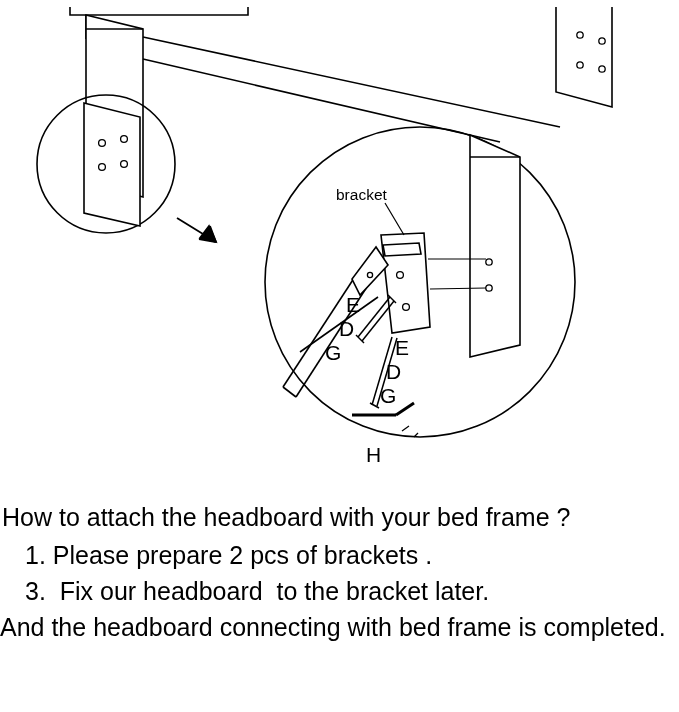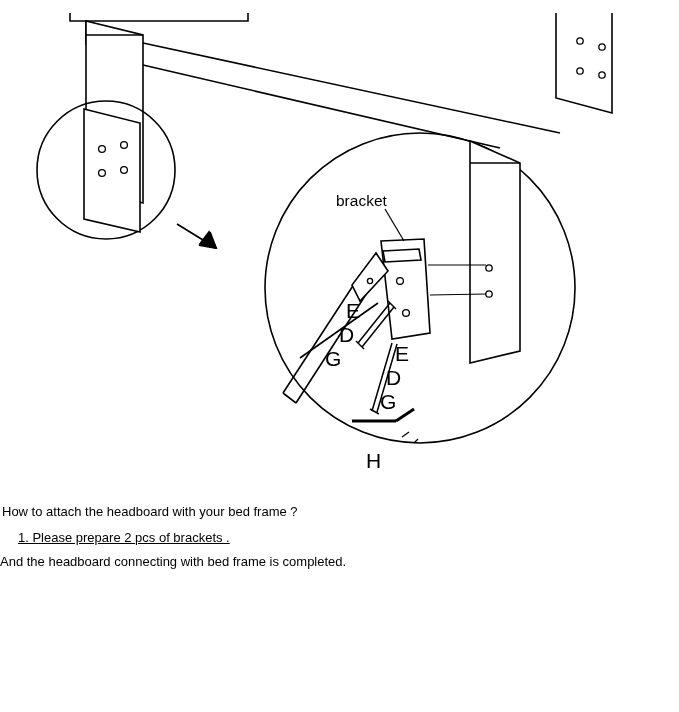--- a/index.html
+++ b/index.html
@@ -11,49 +11,48 @@
     width: 679px;
     height: 712px;
     position: relative;
     font-family: "Liberation Sans", sans-serif;
     color: #000000;
     overflow: hidden;
   }
   #diagram-area {
     position: absolute;
     left: 0;
-    top: 13px;
+    top: 7px;
     width: 679px;
     height: 500px;
   }
   #diagram-area svg {
     display: block;
   }
   .label-text {
     font-family: "Liberation Sans", sans-serif;
     fill: #000000;
   }
   #text-block {
     position: absolute;
     left: 0;
     top: 505px;
     width: 679px;
-    font-size: 13px;
+    font-size: 25px;
     line-height: 1.0;
   }
   .q-line {
     padding-left: 2px;
     margin-bottom: 13px;
     white-space: pre;
   }
   .step-list {
-    margin: 0;
+    margin: 7px;
     padding: 0;
     list-style: none;
-    text-decoration: underline;
   }
   .step-item {
     padding-left: 18px;
     margin-bottom: 11px;
     white-space: pre;
   }
   .closing-line {
     padding-left: 0;
     margin-top: 10px;
     white-space: pre;
@@ -181,15 +180,16 @@
     <text class="label-text" x="380" y="396" font-size="21">G</text>
 
     <text class="label-text" x="366" y="455" font-size="21">H</text>
   </svg>
 </div>
 
 <div id="text-block">
   <div class="q-line">How to attach the headboard with your bed frame ?</div>
   <ul class="step-list">
     <li class="step-item">1. Please prepare 2 pcs of brackets .</li>
+    <li class="step-item">3.  Fix our headboard  to the bracket later.</li>
   </ul>
   <div class="closing-line">And the headboard connecting with bed frame is completed.</div>
 </div>
 
 </body></html>

